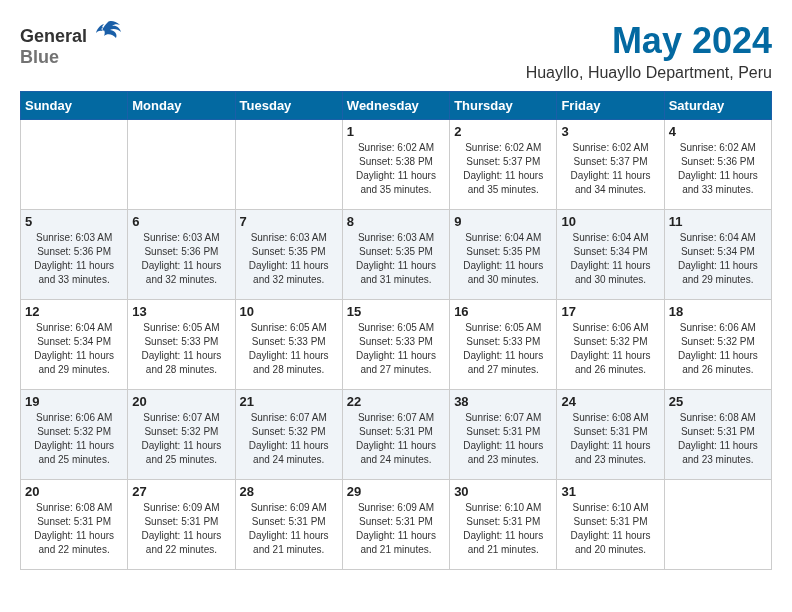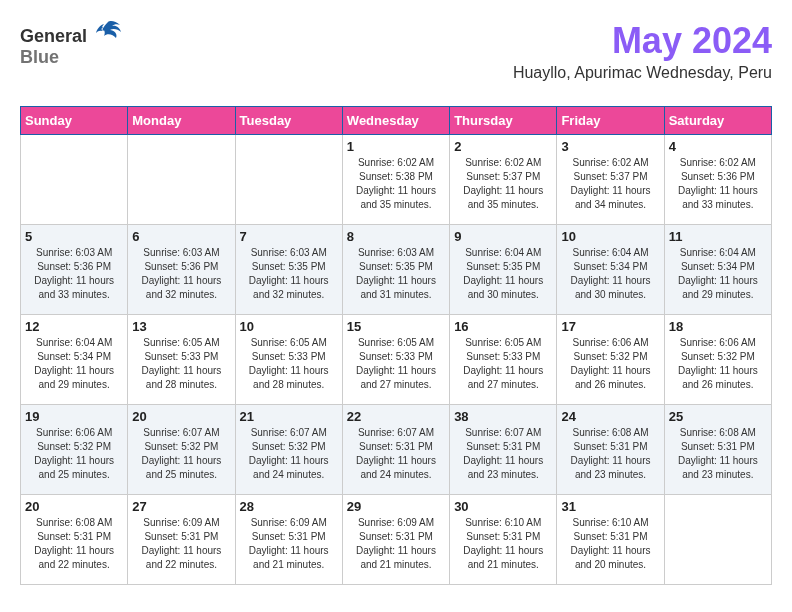--- a/index.html
+++ b/index.html
@@ -7,21 +7,21 @@
       font-family: Arial, sans-serif;
       background: #fff;
       width: 792px;
       min-height: 612px;
       padding: 20px;
     }
     .header {
       display: flex;
       justify-content: space-between;
       align-items: flex-start;
-      margin-bottom: 24px;
+      margin-bottom: 9px;
     }
     .logo {
       display: flex;
       align-items: center;
     }
     .logo-text-general {
       font-size: 18px;
       font-weight: bold;
       color: #333;
     }
@@ -34,34 +34,34 @@
       width: 28px;
       height: 22px;
       margin-left: 2px;
     }
     .title-section {
       text-align: right;
     }
     .main-title {
       font-size: 36px;
       font-weight: bold;
-      color: #8b5cf6;
+      color: #0369a1;
     }
     .subtitle {
       font-size: 16px;
       color: #333;
       margin-top: 2px;
     }
     .calendar {
       width: 100%;
       border-collapse: collapse;
       font-size: 11px;
     }
     .calendar thead th {
-      background-color: #ec4899;
+      background-color: #0369a1;
       color: white;
       padding: 6px 4px;
       text-align: left;
       font-size: 13px;
       font-weight: bold;
       border: 1px solid #1a5fa8;
     }
     .calendar tbody td {
       border: 1px solid #ccc;
       vertical-align: top;
@@ -100,21 +100,21 @@
       <span class="logo-text-general">General</span>
       <svg class="logo-bird" viewBox="0 0 28 22">
         <path d="M14 2 C16 0, 22 1, 26 5 C24 4, 20 4, 18 6 C22 5, 26 8, 27 12 C24 9, 19 8, 16 10 C20 10, 24 14, 22 18 C19 14, 13 13, 10 16 C12 12, 10 8, 6 7 C9 7, 12 9, 13 12 C10 10, 5 10, 2 13 C3 9, 6 5, 10 4 C8 6, 7 9, 8 11 C9 7, 12 4, 14 2 Z" fill="#1a5fa8"></path>
       </svg>
       <br>
       <span class="logo-text-blue">Blue</span>
     </div>
   </div>
   <div class="title-section">
     <div class="main-title">May 2024</div>
-    <div class="subtitle">Huayllo, Apurimac Wednesday, Peru</div>
+    <div class="subtitle">Huayllo, Huayllo Department, Peru</div>
   </div>
 </div>
 
 <table class="calendar">
   <thead>
     <tr>
     <th>Sunday</th>
         <th>Monday</th>
         <th>Tuesday</th>
         <th>Wednesday</th>

